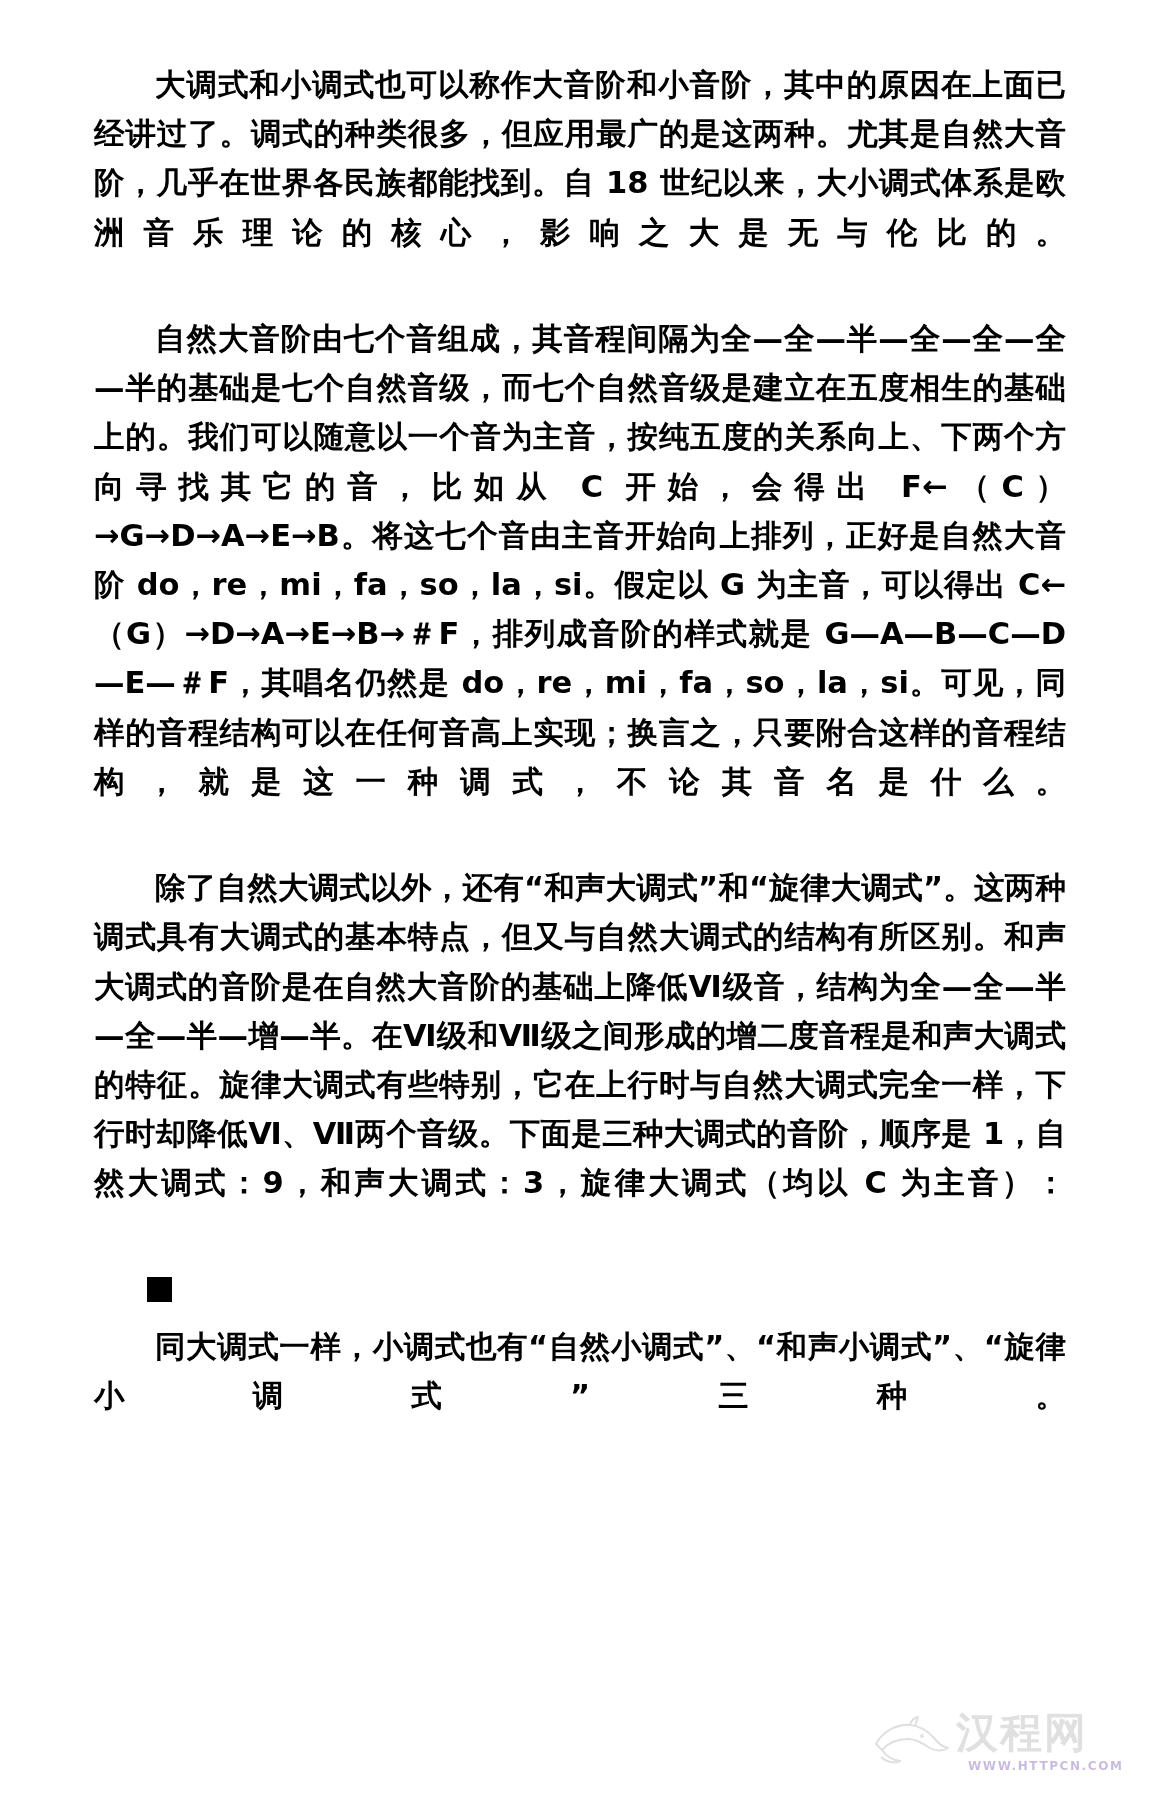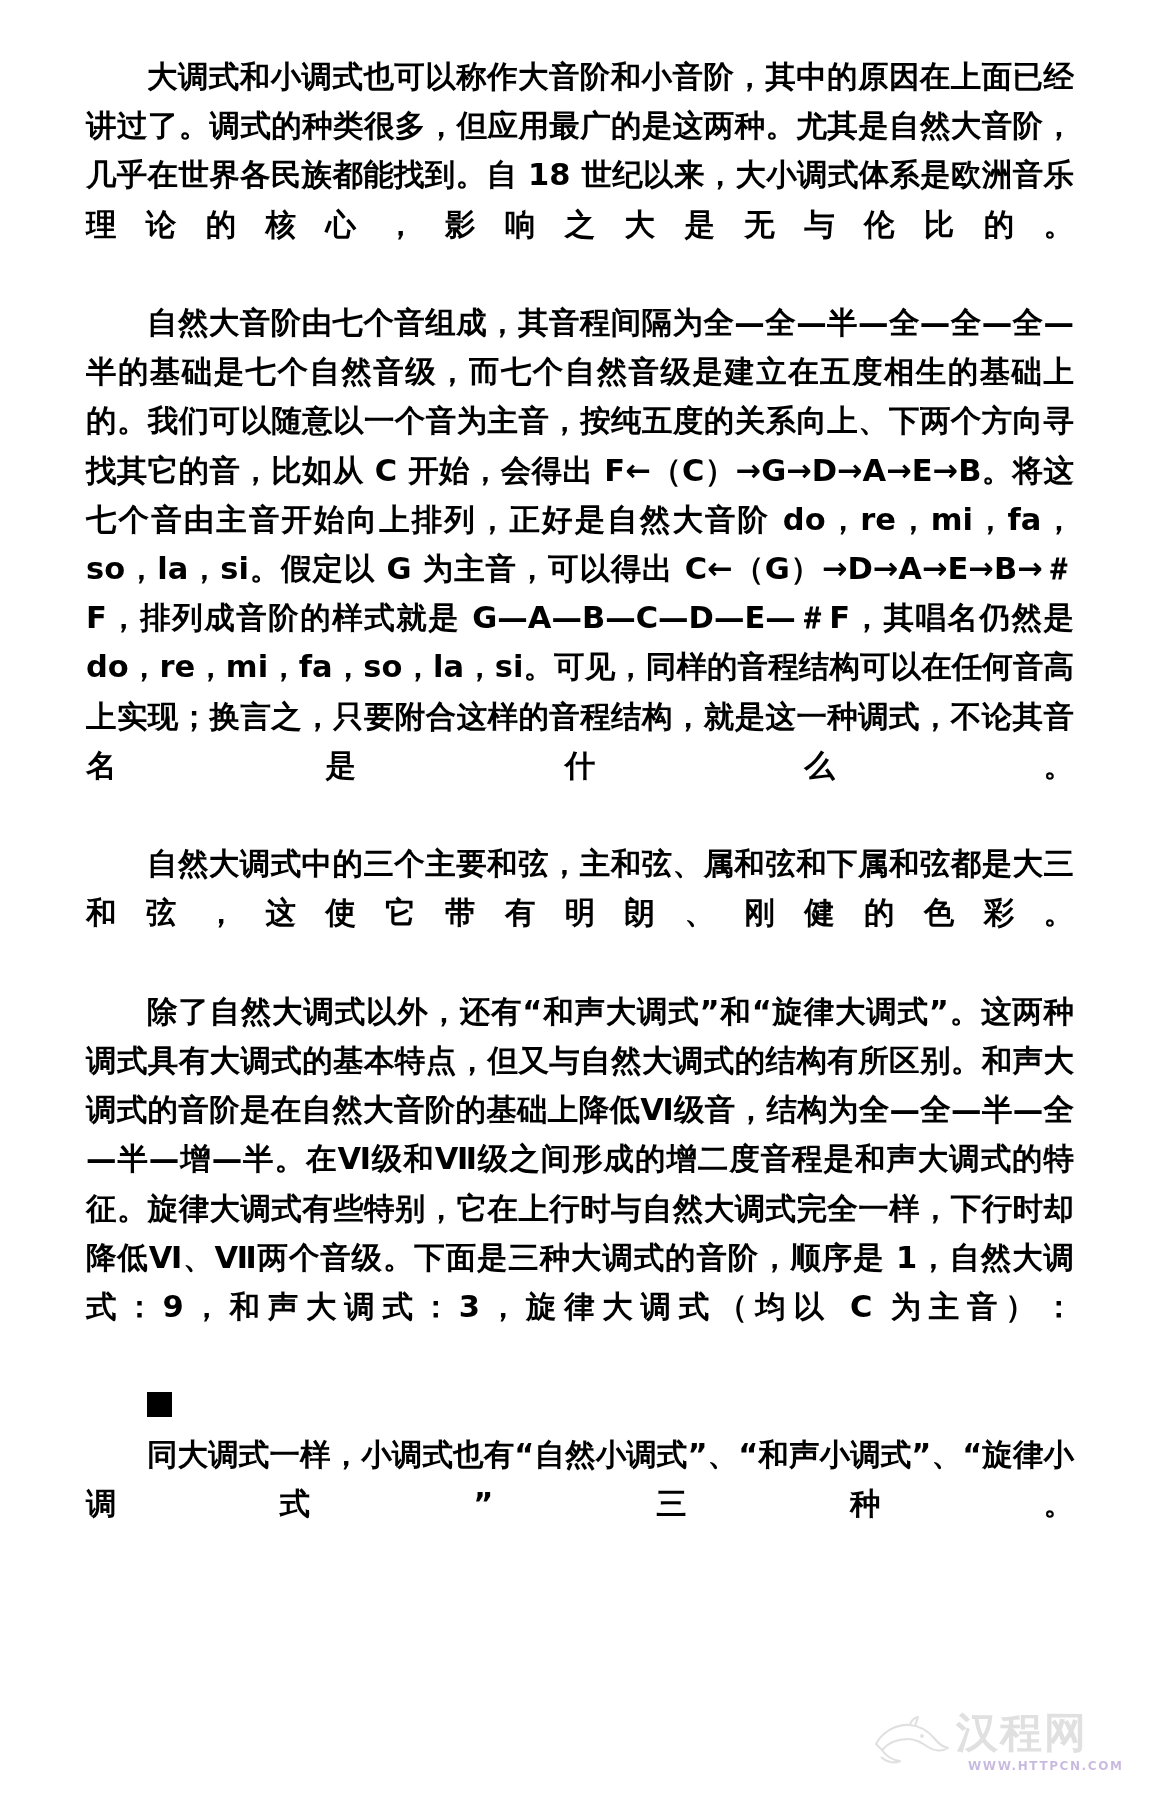--- a/index.html
+++ b/index.html
@@ -23,21 +23,21 @@
     font-size: 30.5px;
     line-height: 49.2px;
     color: #000000;
     font-weight: 700;
     letter-spacing: 0px;
     text-align: justify;
     text-justify: inter-character;
     -webkit-font-smoothing: none;
   }
   .body-text p {
-    margin: 0;
+    margin: 8px;
     padding: 0;
     text-indent: 2em;
     text-align: justify;
     text-justify: inter-character;
   }
   
   .body-text p::after {
     content: "";
     display: inline-block;
     width: 100%;
@@ -105,21 +105,20 @@
   }
 </style>
 </head>
 <body>
 
 <div class="page">
 
   <div class="body-text">
     <p>大调式和小调式也可以称作大音阶和小音阶，其中的原因在上面已经讲过了。调式的种类很多，但应用最广的是这两种。尤其是自然大音阶，几乎在世界各民族都能找到。自 18 世纪以来，大小调式体系是欧洲音乐理论的核心，影响之大是无与伦比的。</p>
     <p>自然大音阶由七个音组成，其音程间隔为全—全—半—全—全—全—半的基础是七个自然音级，而七个自然音级是建立在五度相生的基础上的。我们可以随意以一个音为主音，按纯五度的关系向上、下两个方向寻找其它的音，比如从 C 开始，会得出 F←（C）→G→D→A→E→B。将这七个音由主音开始向上排列，正好是自然大音阶 do，re，mi，fa，so，la，si。假定以 G 为主音，可以得出 C←（G）→D→A→E→B→＃F，排列成音阶的样式就是 G—A—B—C—D—E—＃F，其唱名仍然是 do，re，mi，fa，so，la，si。可见，同样的音程结构可以在任何音高上实现；换言之，只要附合这样的音程结构，就是这一种调式，不论其音名是什么。</p>
-    <p>自然大调式中的三个主要和弦，主和弦、属和弦和下属和弦都是大三和弦，这使它带有明朗、刚健的色彩。</p>
     <p>除了自然大调式以外，还有“和声大调式”和“旋律大调式”。这两种调式具有大调式的基本特点，但又与自然大调式的结构有所区别。和声大调式的音阶是在自然大音阶的基础上降低Ⅵ级音，结构为全—全—半—全—半—增—半。在Ⅵ级和Ⅶ级之间形成的增二度音程是和声大调式的特征。旋律大调式有些特别，它在上行时与自然大调式完全一样，下行时却降低Ⅵ、Ⅶ两个音级。下面是三种大调式的音阶，顺序是 1，自然大调式：9，和声大调式：3，旋律大调式（均以 C 为主音）：</p>
     <div class="figure-block"><span class="figure-swatch"></span></div>
     <p>同大调式一样，小调式也有“自然小调式”、“和声小调式”、“旋律小调式”三种。</p>
 
   </div>
 
   <div class="watermark">
     <div class="wm-inner">
       <svg class="wm-logo" viewBox="0 0 86 54" aria-hidden="true">
         <path d="M6 30 C12 18 26 10 40 11 C50 12 58 17 64 24 C68 29 72 33 78 34 C72 38 64 37 58 33 C52 29 46 25 38 25 C28 25 18 29 12 36 C10 34 8 32 6 30 Z" fill="none" stroke="#9a9a9a" stroke-width="2.1" stroke-linejoin="round"></path>

